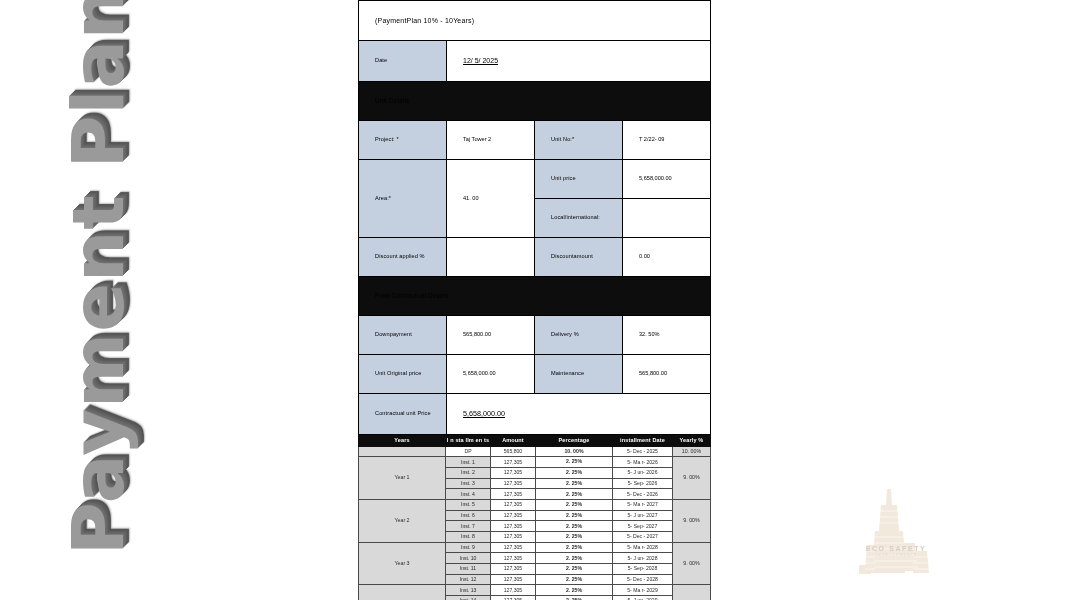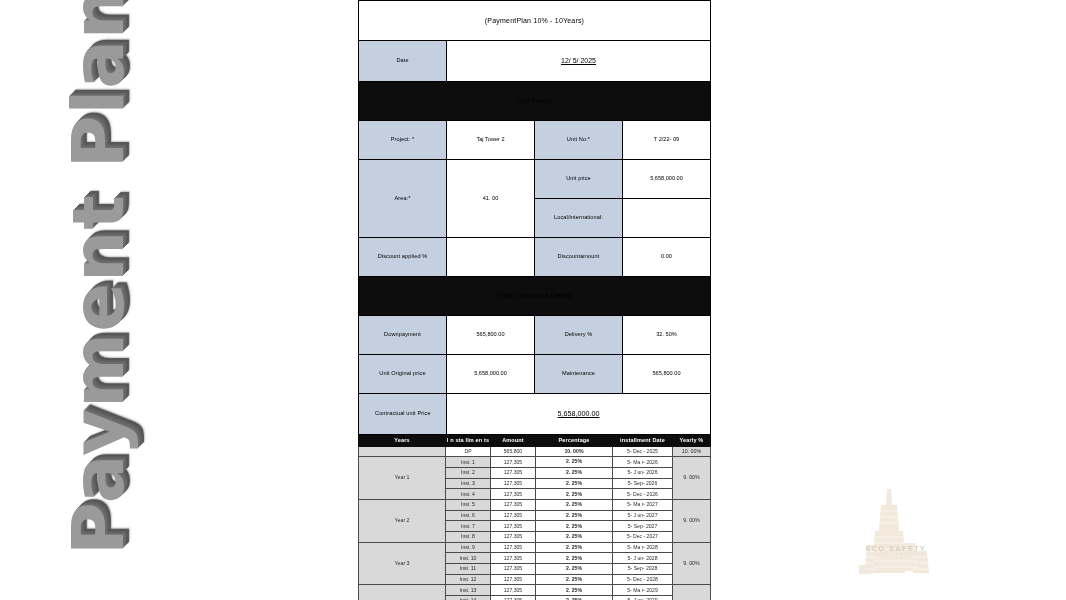--- a/index.html
+++ b/index.html
@@ -58,21 +58,20 @@
   table.grid {
     border-collapse: collapse;
     table-layout: fixed;
     width: 352px;
     font-size: 5.4px;
   }
   table.grid td, table.grid th {
     border: 0.6px solid #000;
     padding: 16px;
     line-height: 1.05;
-    text-align: center;
     vertical-align: middle;
     color: #000;
     font-weight: normal;
     white-space: nowrap;
     overflow: hidden;
   }
   .ttl       { height: 13px; font-size: 7px; font-weight: bold; letter-spacing: .2px;}
   .bandblk   { background: #0d0d0d; color: #ffffff; font-weight: bold; height: 11px; font-size: 6.3px; letter-spacing: .2px;}
   .lbl       { background: #c4cfdf; font-weight: bold; font-size: 5.6px; letter-spacing: .1px;}
   .val       { background: #ffffff; color: #3a3a3a; font-size: 5.6px;}

